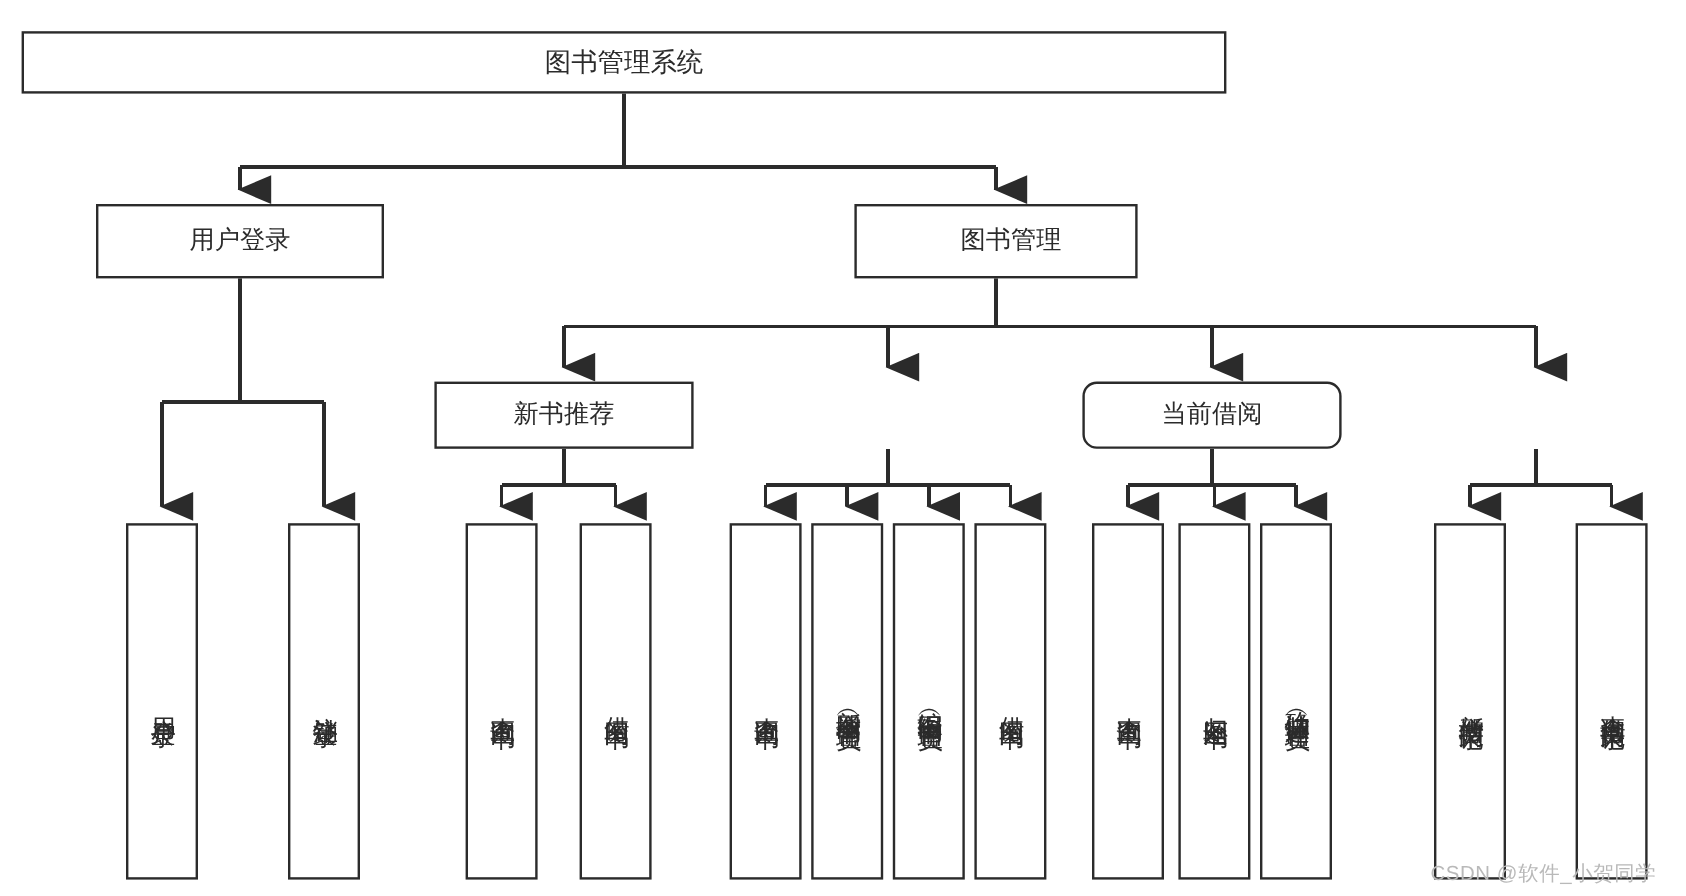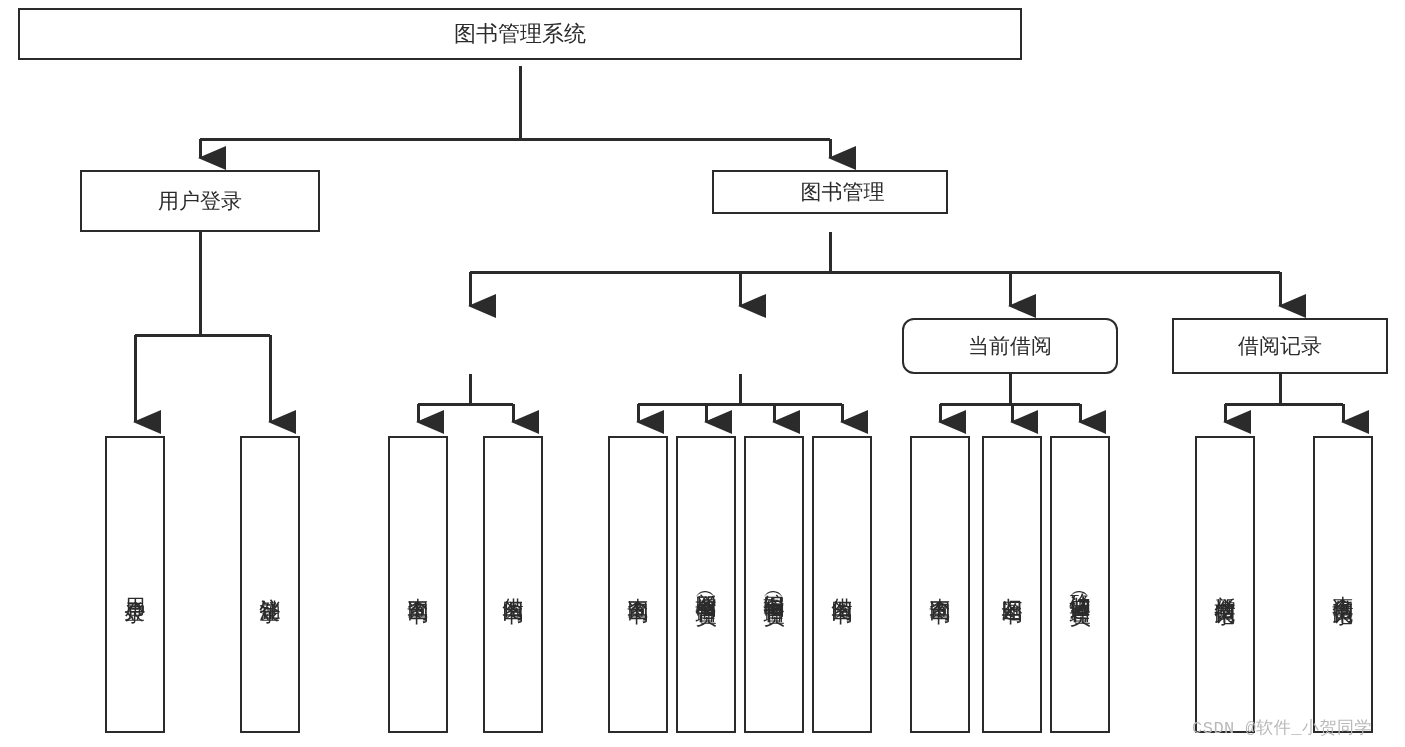--- a/index.html
+++ b/index.html
@@ -108,37 +108,37 @@
       <path d="M 1012 404 L 1012 422" marker-end="url(#arrowdown)"></path>
       <path d="M 1080 404 L 1080 422" marker-end="url(#arrowdown)"></path>
 
       <path d="M 1280 374 L 1280 404"></path>
       <path d="M 1225 404 L 1343 404"></path>
       <path d="M 1225 404 L 1225 422" marker-end="url(#arrowdown)"></path>
       <path d="M 1343 404 L 1343 422" marker-end="url(#arrowdown)"></path>
     </g>
   </svg>
 
-  <div class="node h root" id="node-root" style="left: 18px; top: 8px; width: 1004px; height: 52px;">图书管理系统</div>
+  <div class="node h root" id="node-root" style="left: 18px; top: 26px; width: 1004px; height: 52px;">图书管理系统</div>
 
   <div class="node h" id="node-l2-0" style="left: 80px; top: 170px; width: 240px; height: 62px;">用户登录</div>
-  <div class="node h" id="node-l2-1" style="left: 712px; top: 170px; width: 236px; height: 44px; padding-left: 25px;">图书管理</div>
+  <div class="node h" id="node-l2-1" style="left: 712px; top: 170px; width: 236px; height: 62px; padding-left: 25px;">图书管理</div>
 
+  <div class="node h" id="node-l3-0" style="left: 362px; top: 318px; width: 216px; height: 56px;">新书推荐</div>
   <div class="node h" id="node-l3-2" style="left: 902px; top: 318px; width: 216px; height: 56px; border-radius: 12px;">当前借阅</div>
-  <div class="node h" id="node-l3-3" style="left: 1172px; top: 318px; width: 216px; height: 56px;">借阅记录</div>
 
   <div class="node v" id="node-leaf-0" style="left: 105px; top: 436px; width: 60px; height: 297px;">用户登录</div>
   <div class="node v" id="node-leaf-1" style="left: 240px; top: 436px; width: 60px; height: 297px;">注销登录</div>
   <div class="node v" id="node-leaf-2" style="left: 388px; top: 436px; width: 60px; height: 297px;">查询图书</div>
   <div class="node v" id="node-leaf-3" style="left: 483px; top: 436px; width: 60px; height: 297px;">借阅图书</div>
   <div class="node v" id="node-leaf-4" style="left: 608px; top: 436px; width: 60px; height: 297px;">查询图书</div>
   <div class="node v" id="node-leaf-5" style="left: 676px; top: 436px; width: 60px; height: 297px;">新增图书（管理员）</div>
   <div class="node v" id="node-leaf-6" style="left: 744px; top: 436px; width: 60px; height: 297px;">编辑图书（管理员）</div>
   <div class="node v" id="node-leaf-7" style="left: 812px; top: 436px; width: 60px; height: 297px;">借阅图书</div>
   <div class="node v" id="node-leaf-8" style="left: 910px; top: 436px; width: 60px; height: 297px;">查询图书</div>
   <div class="node v" id="node-leaf-9" style="left: 982px; top: 436px; width: 60px; height: 297px;">归还图书</div>
   <div class="node v" id="node-leaf-10" style="left: 1050px; top: 436px; width: 60px; height: 297px;">确认归还（管理员）</div>
   <div class="node v" id="node-leaf-11" style="left: 1195px; top: 436px; width: 60px; height: 297px;">新增借阅记录</div>
   <div class="node v" id="node-leaf-12" style="left: 1313px; top: 436px; width: 60px; height: 297px;">查询借阅记录</div>
 
-  <div class="watermark" id="watermark" style="left: 1192px; top: 716px; font-family: Liberation Mono, monospace;">CSDN @软件_小贺同学</div>
+  <div class="watermark" id="watermark" style="left: 1192px; top: 716px;">CSDN @软件_小贺同学</div>
 
 </div>
 
 </body></html>

